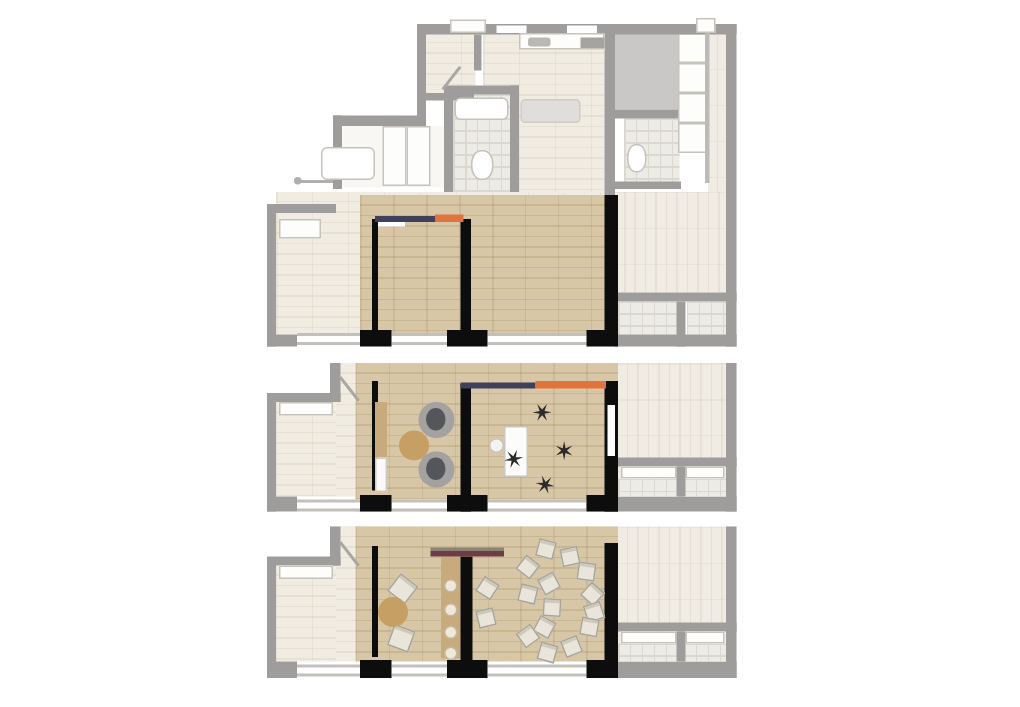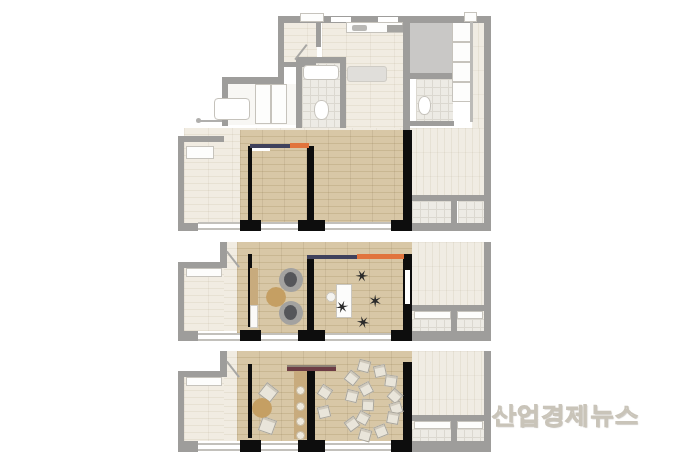--- a/index.html
+++ b/index.html
@@ -229,14 +229,13 @@
       <div class="sq" style="left: 390px; top: 402px; transform: rotate(-18deg);"></div>
       <div class="sq" style="left: 357px; top: 412px; transform: rotate(28deg);"></div>
       <div class="sq" style="left: 346px; top: 418px; transform: rotate(-36deg);"></div>
       <div class="sq" style="left: 387px; top: 412px; transform: rotate(10deg);"></div>
       <div class="sq" style="left: 375px; top: 425px; transform: rotate(-22deg);"></div>
       <div class="sq" style="left: 359px; top: 429px; transform: rotate(16deg);"></div>
       <div class="sq" style="left: 319px; top: 386px; transform: rotate(33deg);"></div>
       <div class="sq" style="left: 318px; top: 406px; transform: rotate(-14deg);"></div>
     </div>
 
-  <div id="watermark">산업경제뉴스</div>
 </div>
 
 </body></html>

